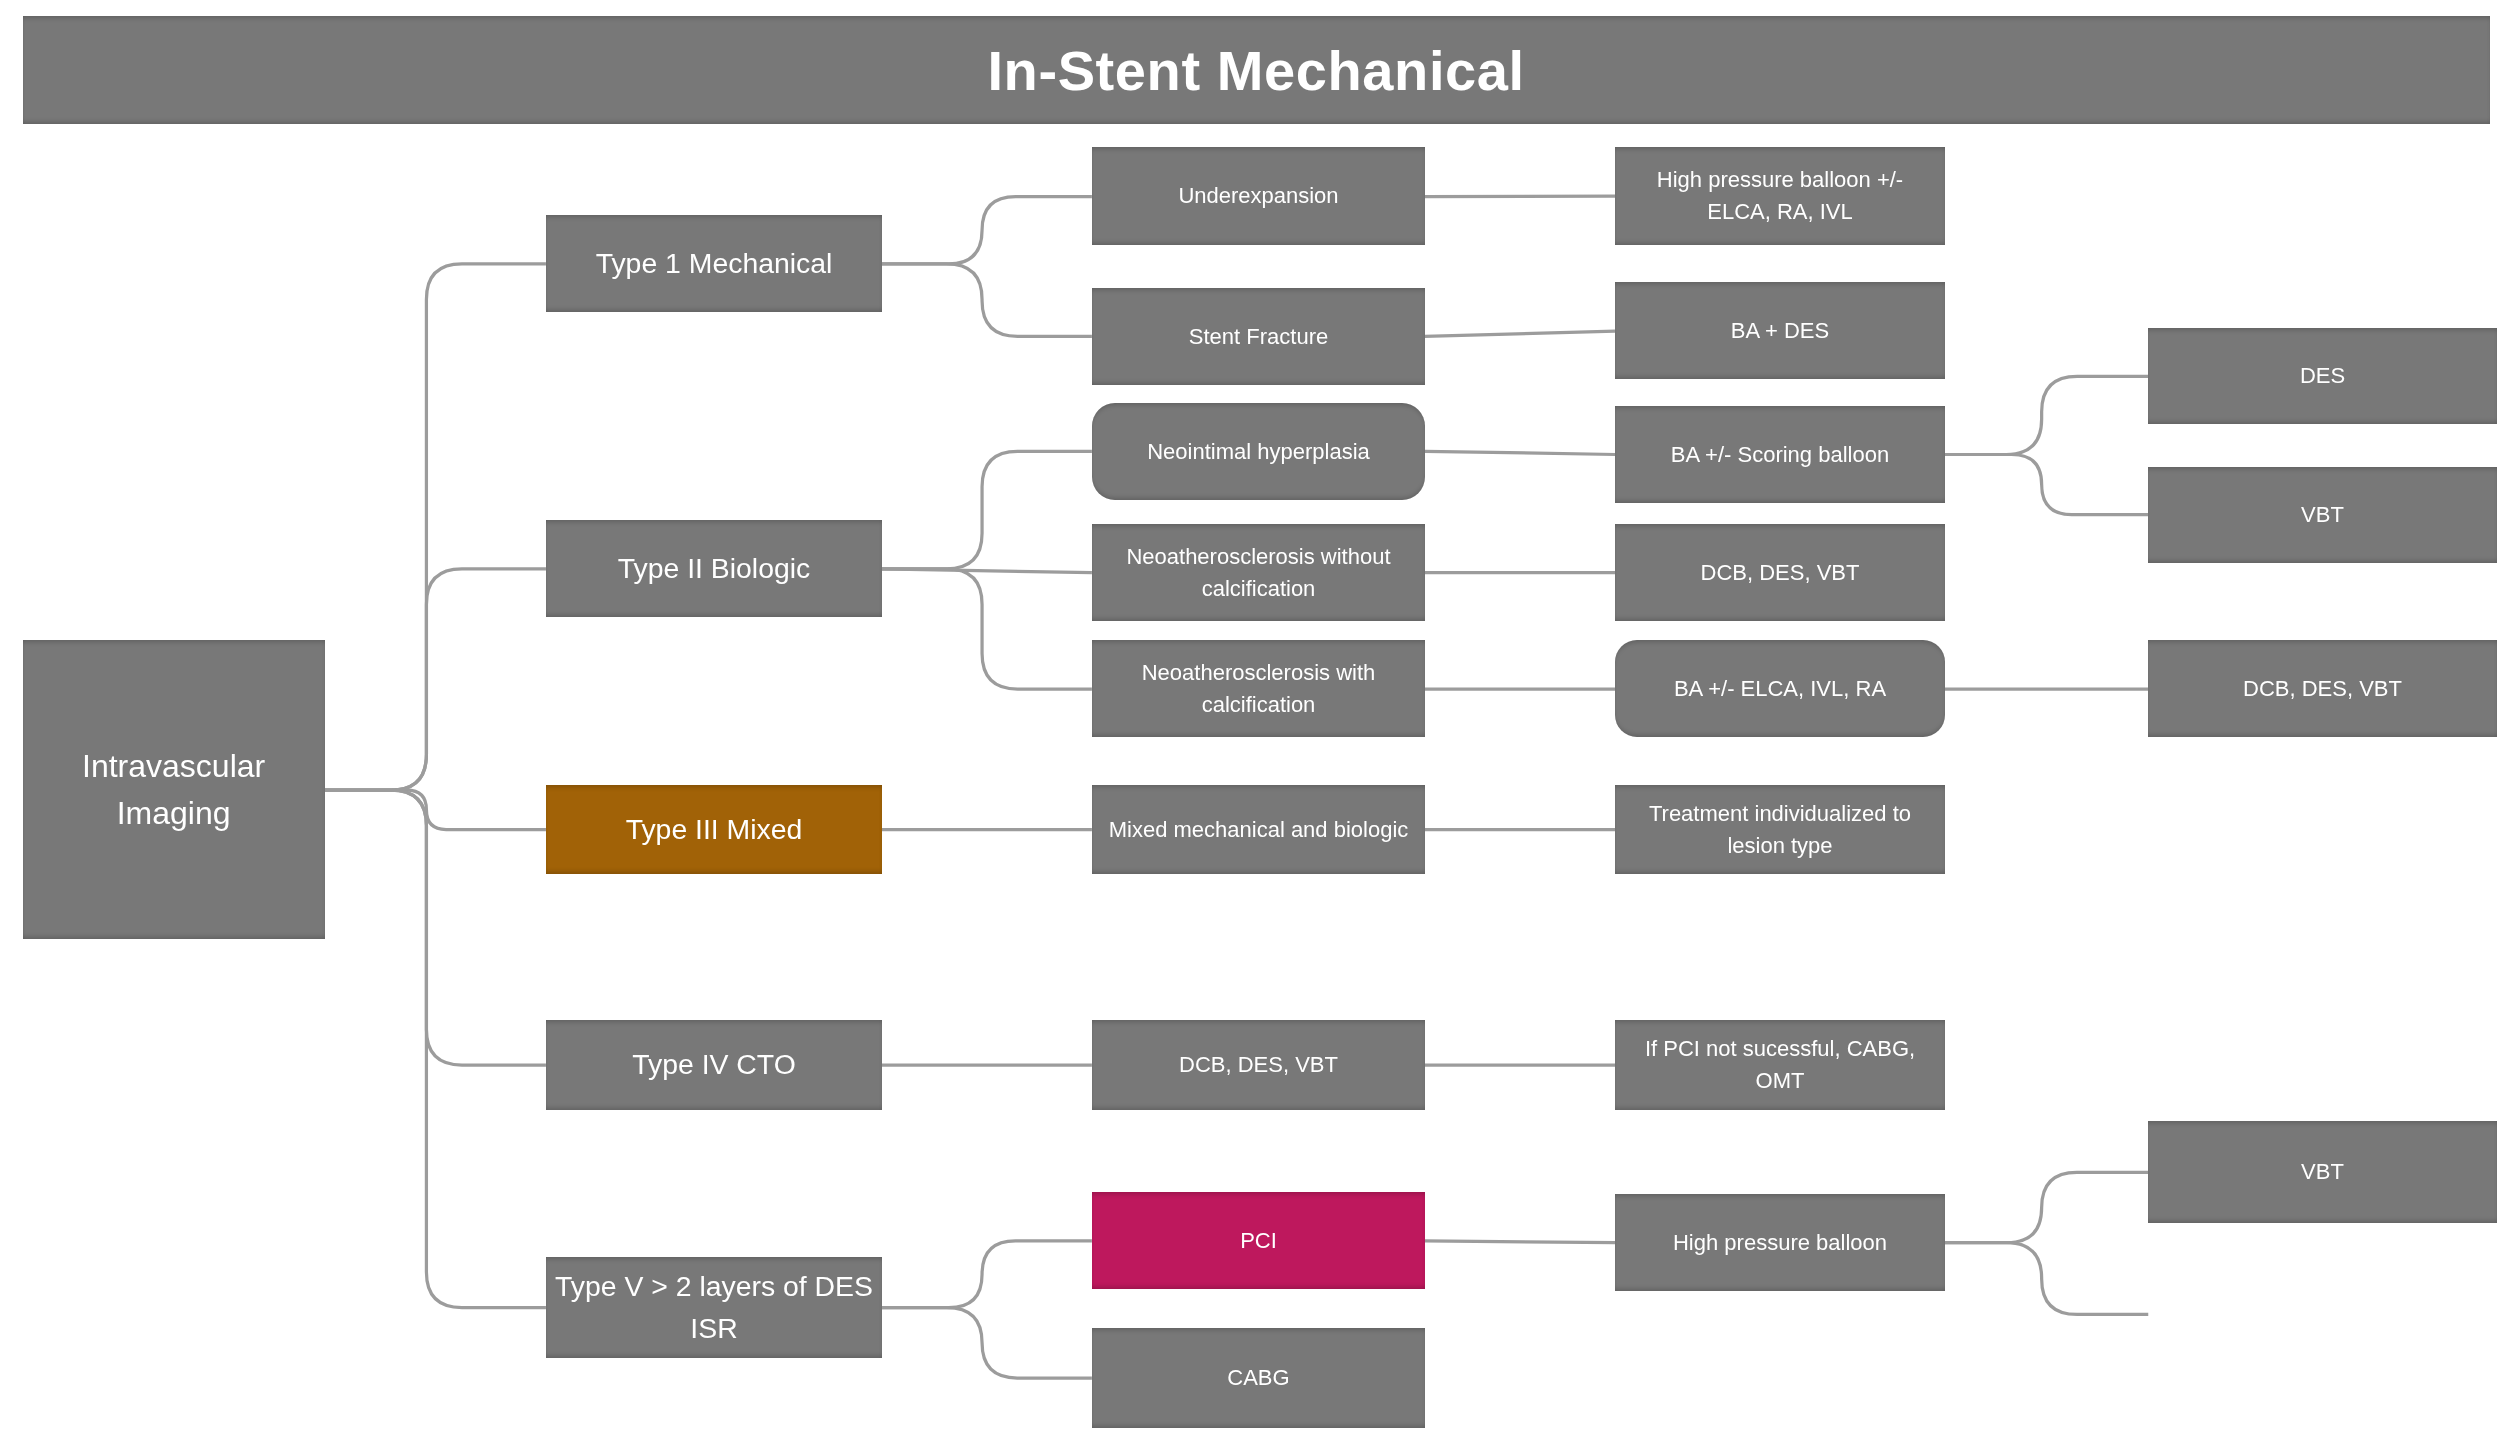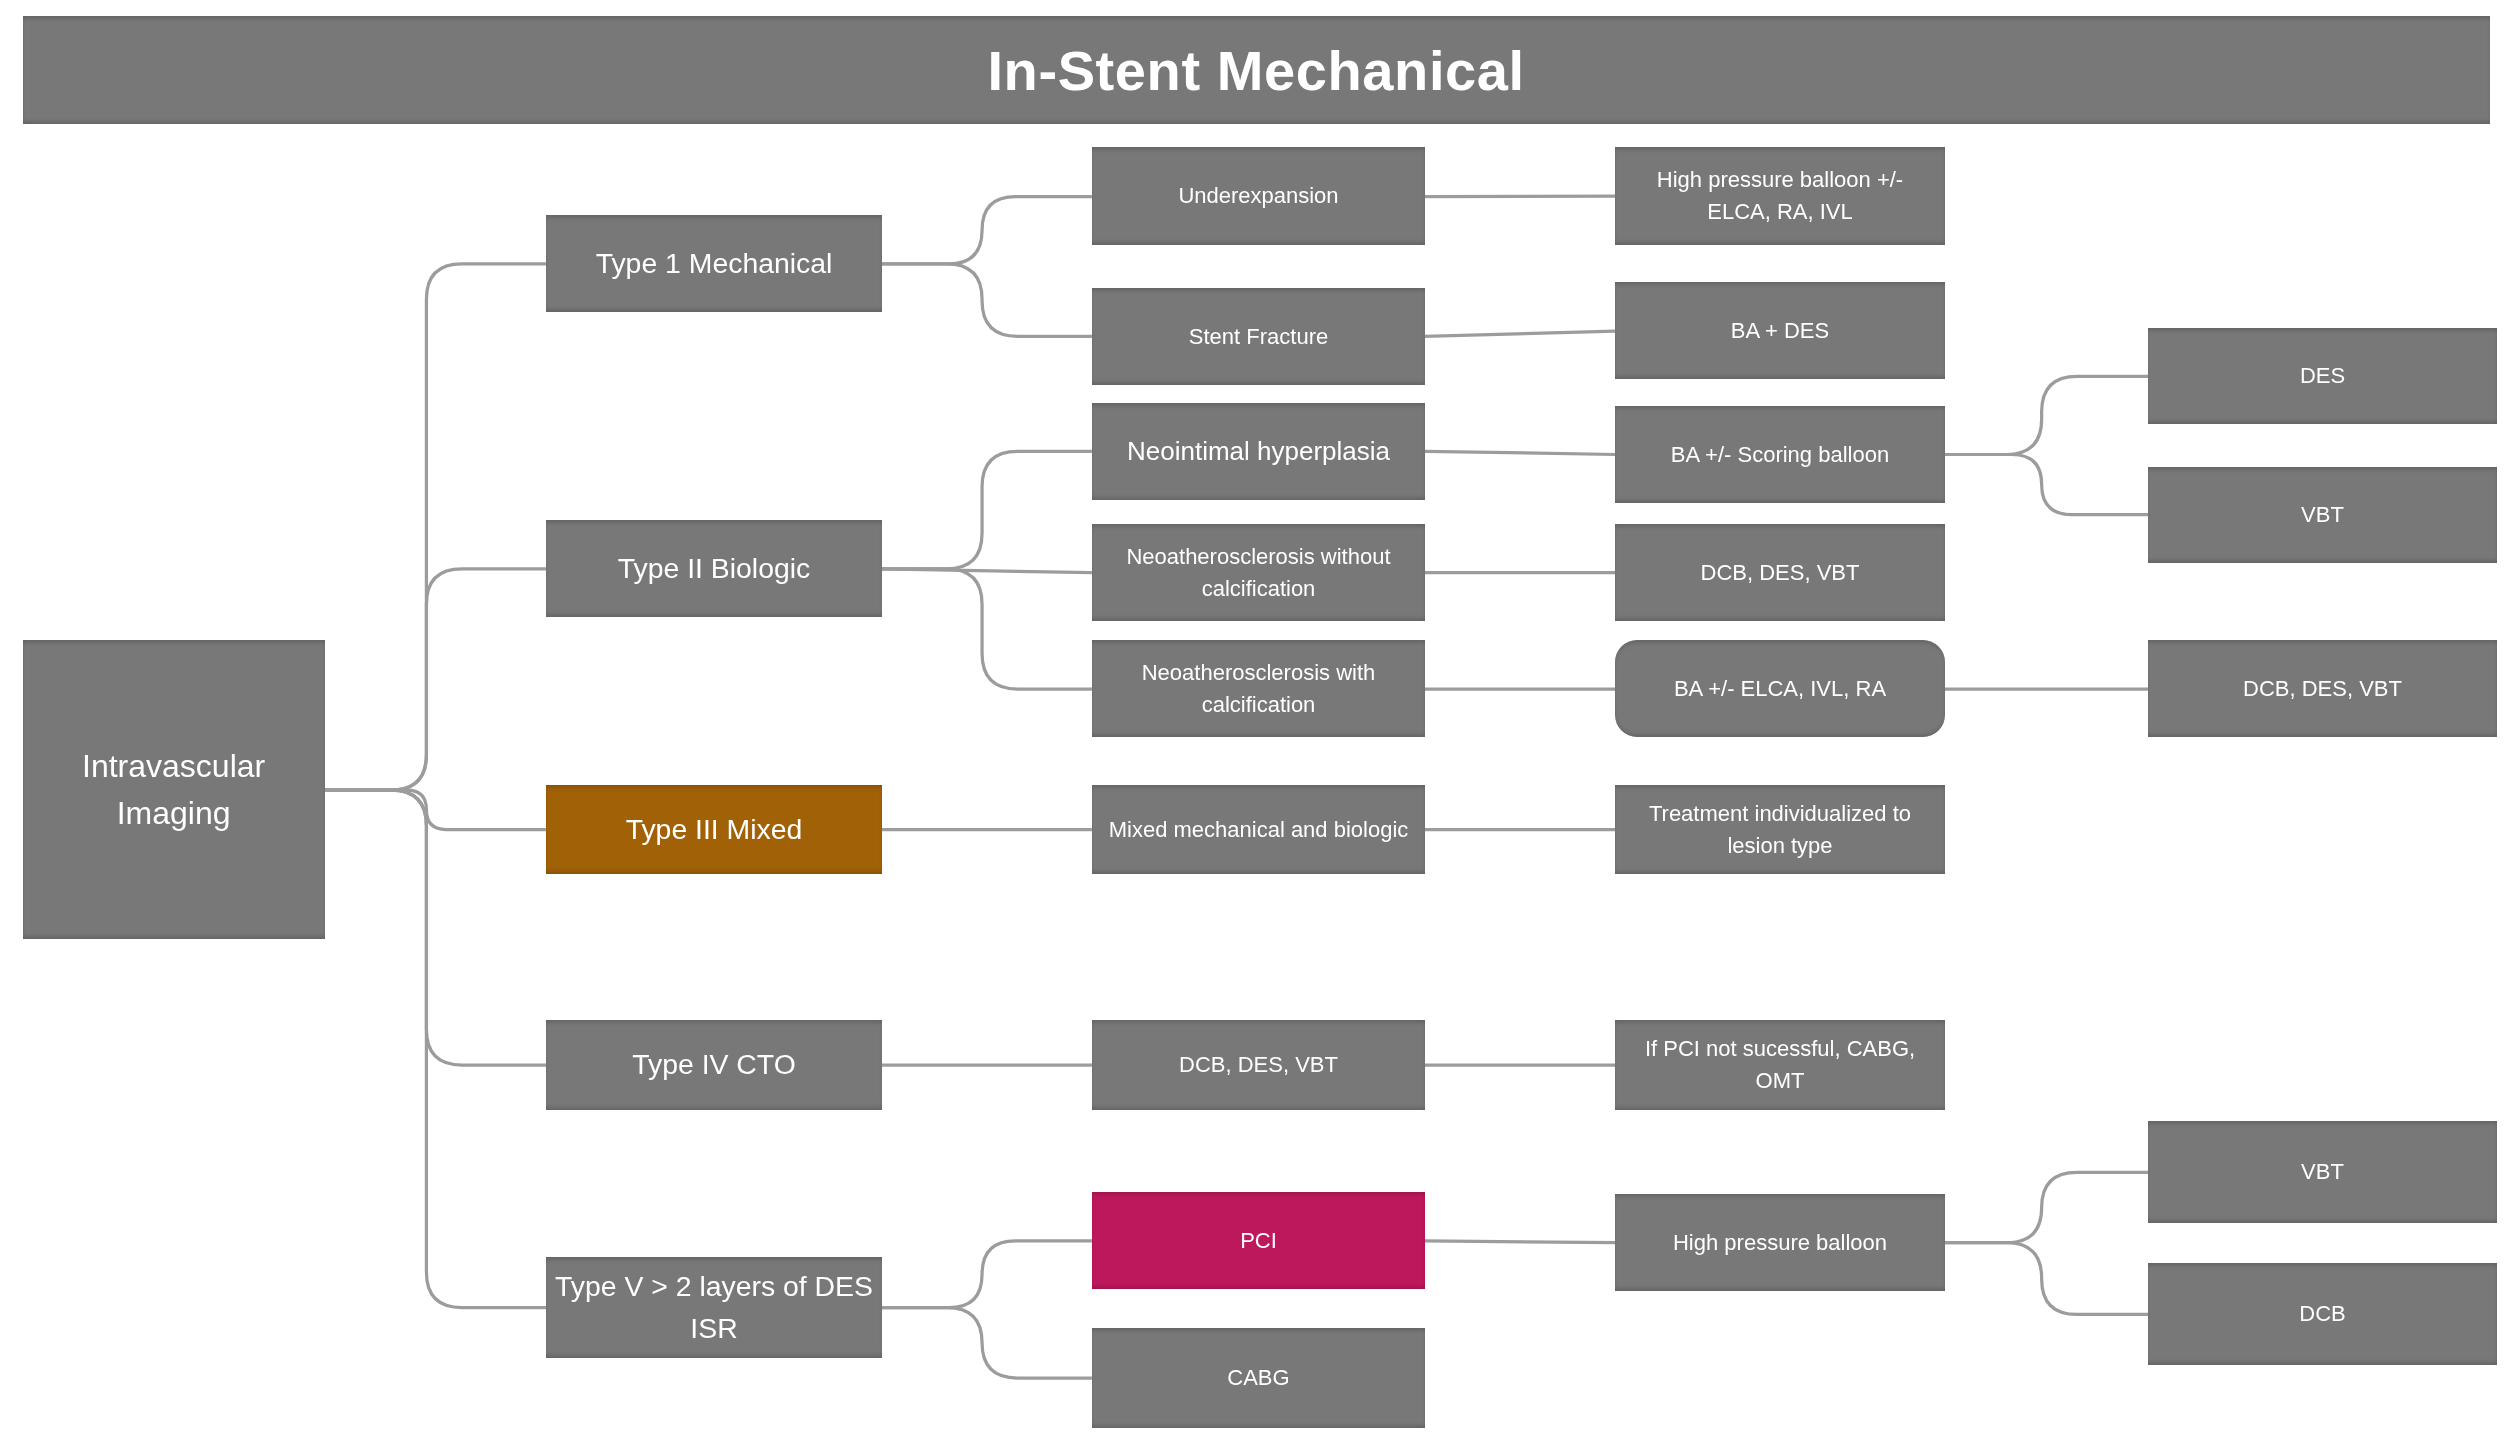--- a/index.html
+++ b/index.html
@@ -109,21 +109,21 @@
     </div>
     <div class="node" style="left: 546px; top: 1257px; width: 336px; height: 101px; font-size: 28.4px; background: rgb(120, 120, 120); color: rgb(255, 255, 255);">
       <span>Type V &gt; 2 layers of DES ISR</span>
     </div>
     <div class="node" style="left: 1092px; top: 147px; width: 333px; height: 98px; font-size: 22px; background: rgb(120, 120, 120); color: rgb(255, 255, 255);">
       <span>Underexpansion</span>
     </div>
     <div class="node" style="left: 1092px; top: 288px; width: 333px; height: 97px; font-size: 22px; background: rgb(120, 120, 120); color: rgb(255, 255, 255);">
       <span>Stent Fracture</span>
     </div>
-    <div class="node" style="left: 1092px; top: 403px; width: 333px; height: 97px; font-size: 26px; background: rgb(120, 120, 120); color: rgb(255, 255, 255);">
+    <div class="node" style="left: 1092px; top: 403px; width: 333px; height: 97px; font-size: 22px; background: rgb(120, 120, 120); color: rgb(255, 255, 255); border-radius: 23px;">
       <span>Neointimal hyperplasia</span>
     </div>
     <div class="node" style="left: 1092px; top: 524px; width: 333px; height: 97px; font-size: 22px; background: rgb(120, 120, 120); color: rgb(255, 255, 255);">
       <span>Neoatherosclerosis without calcification</span>
     </div>
     <div class="node" style="left: 1092px; top: 640px; width: 333px; height: 97px; font-size: 22px; background: rgb(120, 120, 120); color: rgb(255, 255, 255);">
       <span>Neoatherosclerosis with calcification</span>
     </div>
     <div class="node" style="left: 1092px; top: 785px; width: 333px; height: 89px; font-size: 22px; background: rgb(120, 120, 120); color: rgb(255, 255, 255);">
       <span>Mixed mechanical and biologic</span>
@@ -166,17 +166,14 @@
     </div>
     <div class="node" style="left: 2148px; top: 467px; width: 349px; height: 96px; font-size: 22px; background: rgb(120, 120, 120); color: rgb(255, 255, 255);">
       <span>VBT</span>
     </div>
     <div class="node" style="left: 2148px; top: 640px; width: 349px; height: 97px; font-size: 22px; background: rgb(120, 120, 120); color: rgb(255, 255, 255);">
       <span>DCB, DES, VBT</span>
     </div>
     <div class="node" style="left: 2148px; top: 1121px; width: 349px; height: 102px; font-size: 22px; background: rgb(120, 120, 120); color: rgb(255, 255, 255);">
       <span>VBT</span>
     </div>
-    <div class="node" style="left: 2148px; top: 1263px; width: 349px; height: 102px; font-size: 22px; background: rgb(120, 120, 120); color: rgb(255, 255, 255);">
-      <span>DCB</span>
-    </div>
   </div>
 
 
 </body></html>

